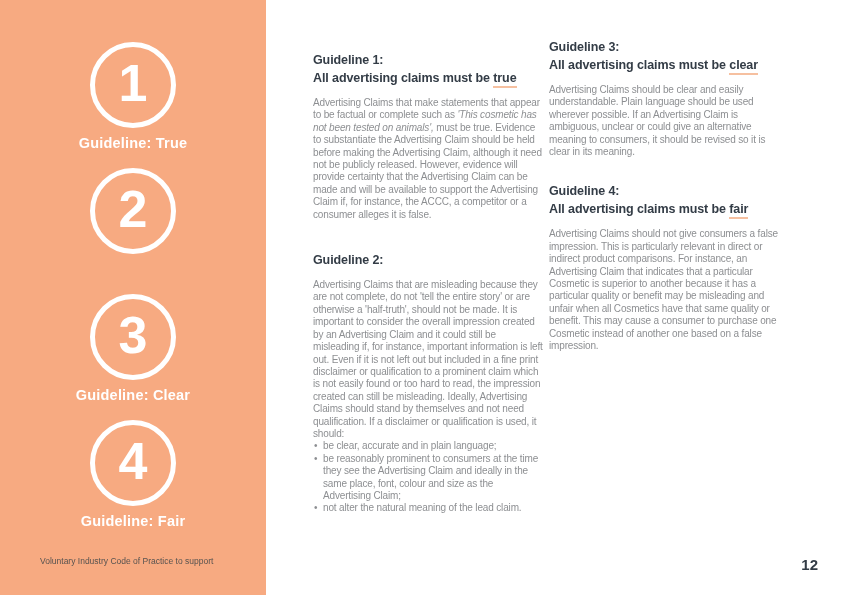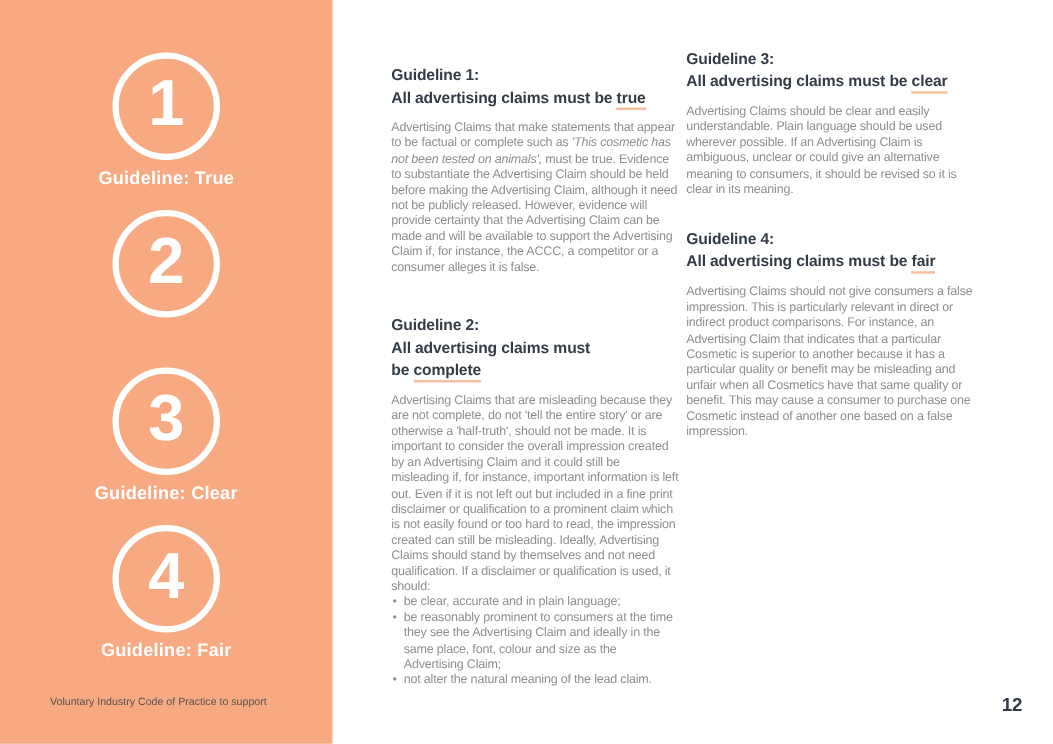--- a/index.html
+++ b/index.html
@@ -108,21 +108,20 @@
 <main class="col col-1">
 
   <section class="g-section">
     <div class="g-title">Guideline 1:</div>
     <div class="g-subtitle"><span>All advertising claims must be </span><span class="uw">true</span></div>
     <p class="g-body"><span>Advertising Claims that make statements that appear to be factual or complete such as </span><span class="it">'This cosmetic has not been tested on animals',</span><span> must be true. Evidence to substantiate the Advertising Claim should be held before making the Advertising Claim, although it need not be publicly released. However, evidence will provide certainty that the Advertising Claim can be made and will be available to support the Advertising Claim if, for instance, the ACCC, a competitor or a consumer alleges it is false.</span></p>
   </section>
 
   <section class="g-section">
     <div class="g-title">Guideline 2:</div>
-    <div class="g-subtitle"><span>All advertising claims must</span><br><span>be </span><span class="uw">complete</span></div>
     <p class="g-body">Advertising Claims that are misleading because they are not complete, do not 'tell the entire story' or are otherwise a 'half-truth', should not be made. It is important to consider the overall impression created by an Advertising Claim and it could still be misleading if, for instance, important information is left out. Even if it is not left out but included in a fine print disclaimer or qualification to a prominent claim which is not easily found or too hard to read, the impression created can still be misleading. Ideally, Advertising Claims should stand by themselves and not need qualification. If a disclaimer or qualification is used, it should:</p>
     <ul class="g-bullets">
       <li>be clear, accurate and in plain language;</li>
       <li>be reasonably prominent to consumers at the time they see the Advertising Claim and ideally in the same place, font, colour and size as the Advertising Claim;</li>
       <li>not alter the natural meaning of the lead claim.</li>
     </ul>
   </section>
 
 </main>
 

